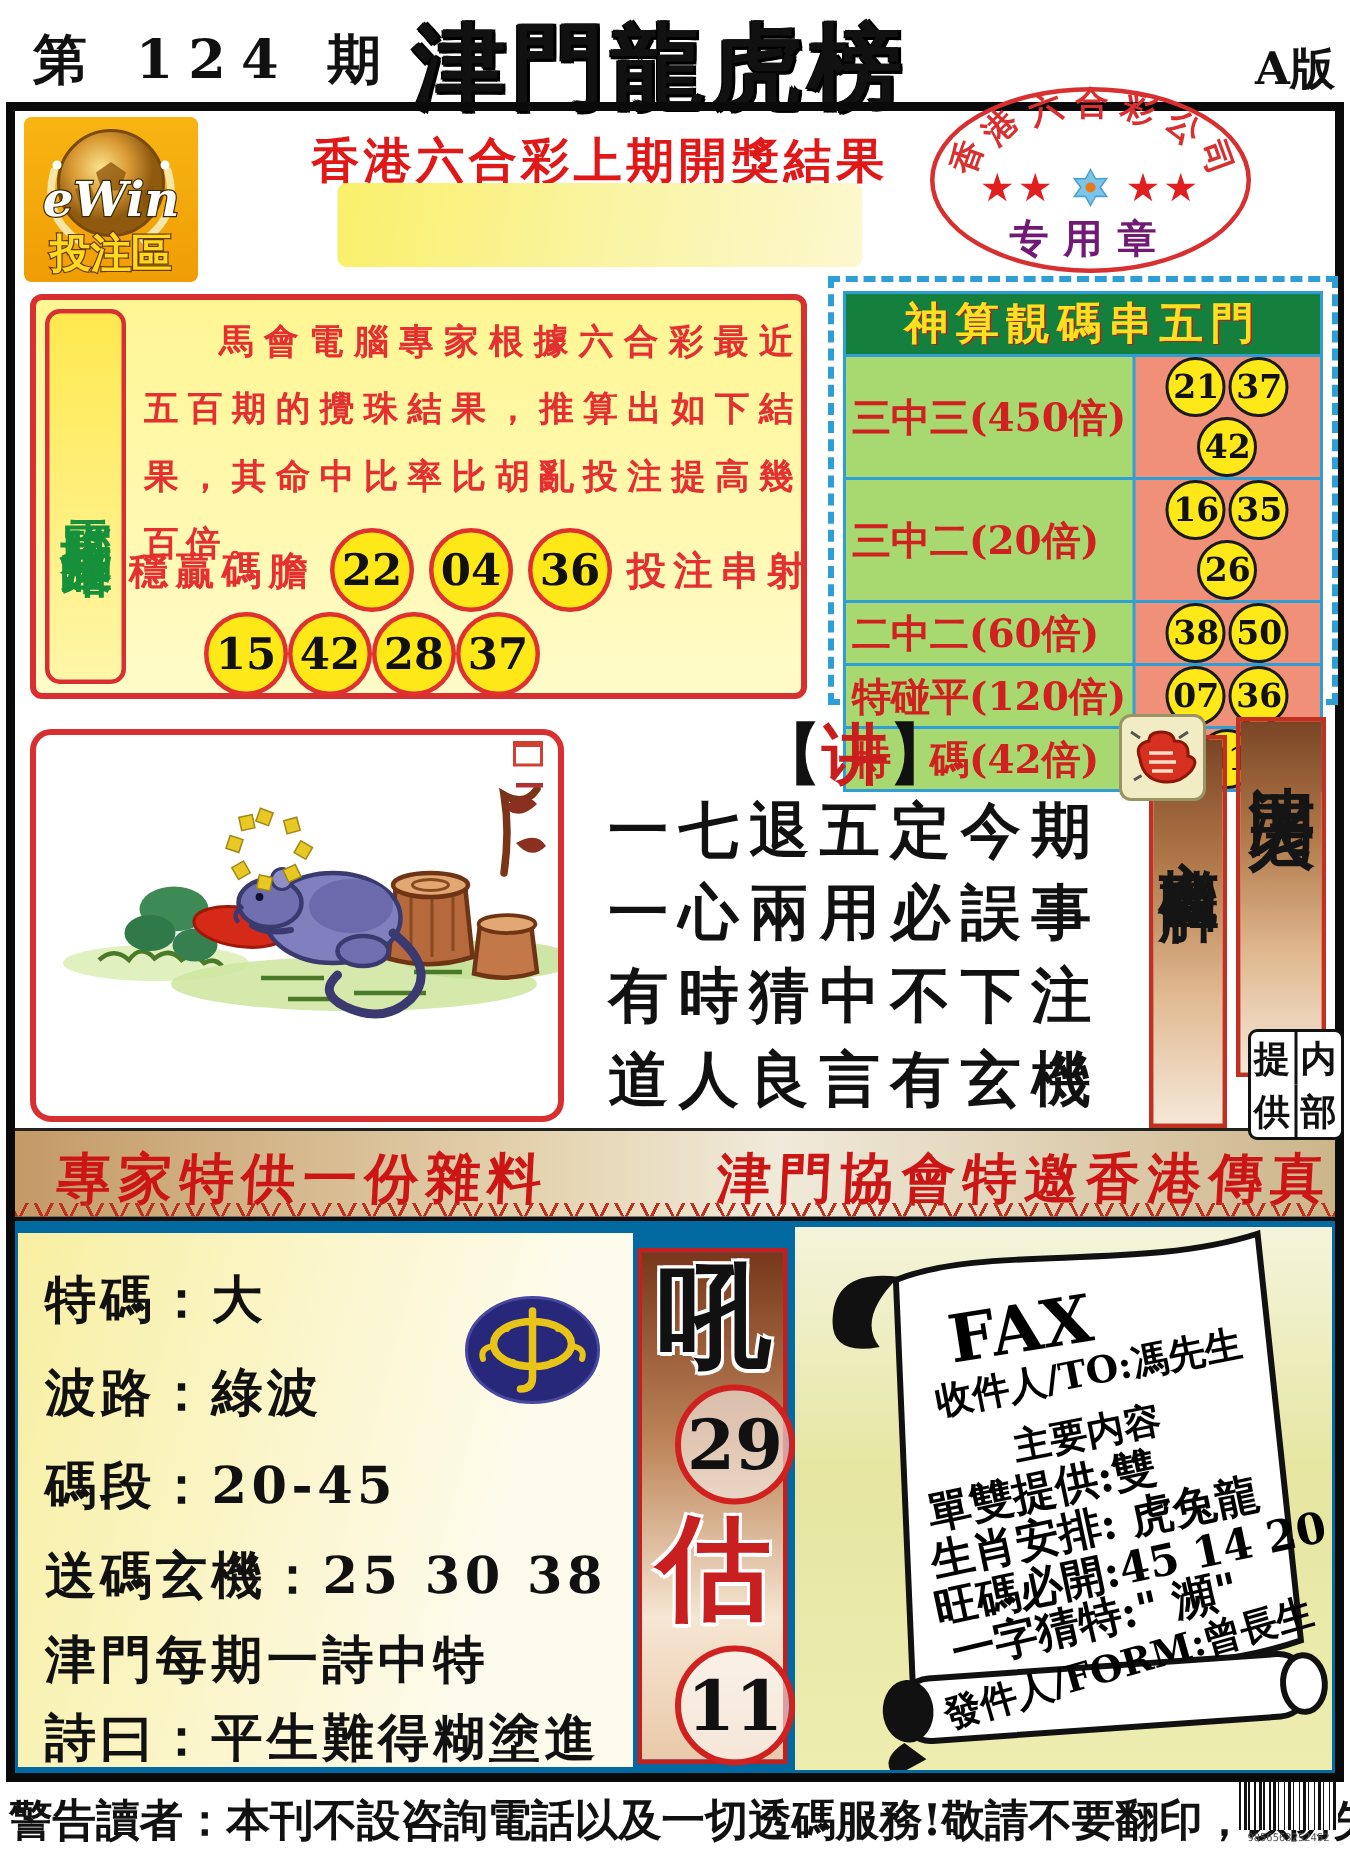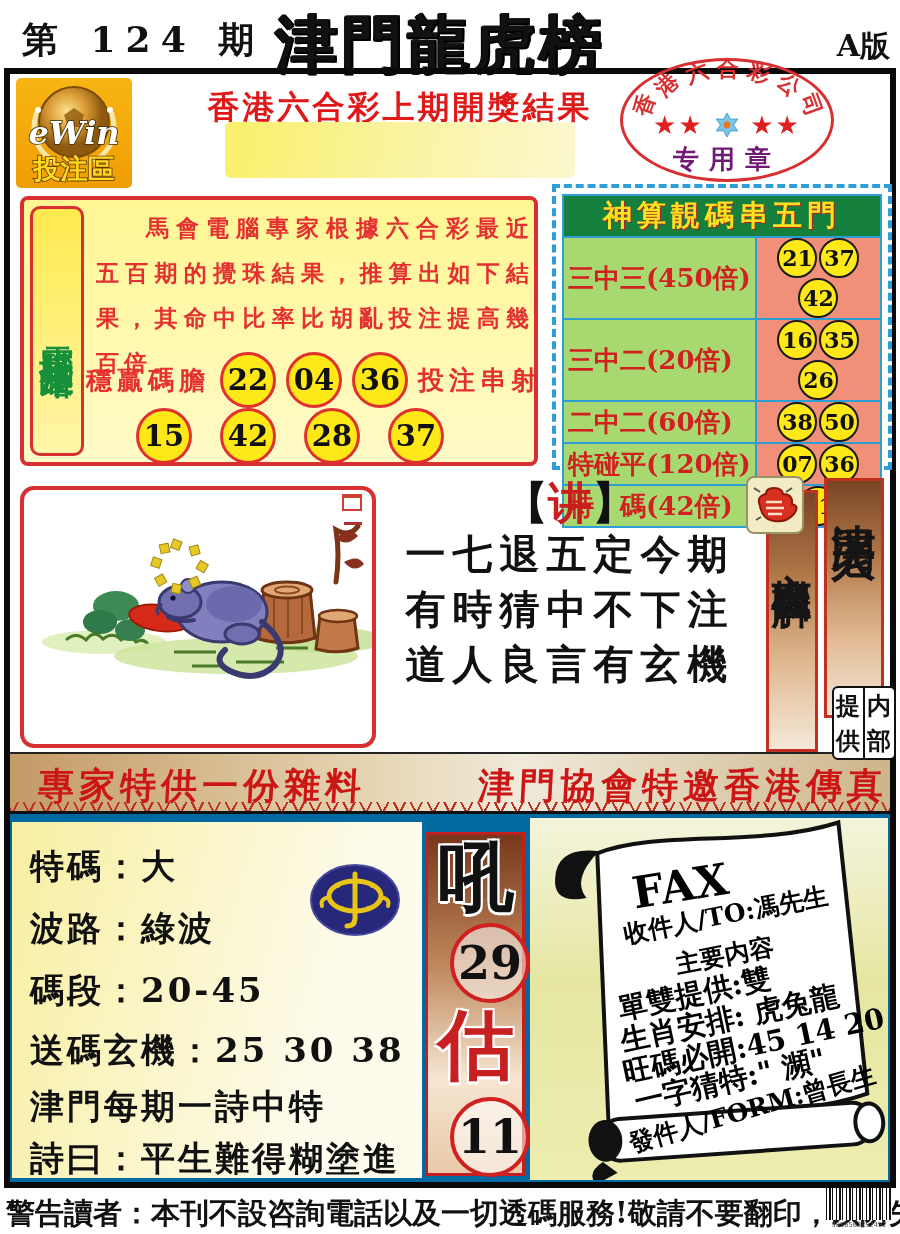--- a/index.html
+++ b/index.html
@@ -37,21 +37,21 @@
   .strategy{left:10px;top:122px;width:518px;height:270px;border:4px solid #D83030;border-radius:8px;
         background:linear-gradient(180deg,#FFF693,#FFFBC8);box-sizing:border-box;}
   .strategy-side{left:6px;top:6px;width:54px;height:250px;border:3px solid #D83030;border-radius:10px;
         background:linear-gradient(180deg,#FFE94F,#FFF6A8);box-sizing:border-box;
         display:flex;align-items:center;justify-content:center;}
   .strategy-side span{writing-mode:vertical-rl;text-orientation:upright;color:#17903B;
         font-size:34px;font-weight:bold;line-height:1;letter-spacing:4px;}
   .strategy-par{left:72px;top:6px;width:438px;color:#E43030;font-size:23px;font-weight:bold;
         line-height:1.95;letter-spacing:5px;text-indent:50px;text-align:justify;}
   .num-row1{left:62px;top:152px;display:flex;align-items:center;gap:10px;}
-  .num-row2{left:112px;top:208px;display:flex;align-items:center;gap:28px;}
+  .num-row2{left:112px;top:208px;display:flex;align-items:center;}
   .row-label{color:#E43030;font-size:26px;font-weight:bold;letter-spacing:5px;white-space:nowrap;}
   .circle-num{width:50px;height:50px;border-radius:50%;background:#FFE818;border:3px solid #E03030;
         display:flex;align-items:center;justify-content:center;font-size:29px;font-weight:bold;color:#111;}
 
   
   .combo{left:542px;top:110px;width:340px;height:286px;border:4px dashed #2E9FD6;box-sizing:border-box;
         background:#fff;padding:6px;}
   .combo table{width:100%;height:100%;border-collapse:collapse;border:2px solid #2E9FD6;}
   .combo td,.combo th{border:2px solid #2E9FD6;padding:0 4px;}
   .combo th{background:#15803d;color:#FFE020;font-size:29px;font-weight:bold;letter-spacing:5px;
@@ -275,20 +275,21 @@
           <rect x="136" y="54" width="9" height="9" transform="rotate(-12 140 58)"></rect>
         </g>
       </svg>
     </div>
 
     <div class="abs jiang-title">
       <span>【</span><span class="r">讲</span><span>】</span>
     </div>
     <div class="abs poem">
       <div>一七退五定今期</div>
+      <div>一心兩用必誤事</div>
       <div>有時猜中不下注</div>
       <div>道人良言有玄機</div>
     </div>
     <div class="abs gift">送：忙碌三生祇爲伊</div>
 
     <div class="abs fist">
       <svg width="50" height="50" viewBox="0 0 50 50">
         <path d="M12,28 q-4,-10 6,-12 q0,-6 8,-6 q8,0 9,6 q10,0 9,10 q8,2 2,10 q-8,9 -20,7 q-12,-2 -14,-15 Z" fill="#D83020" stroke="#8A1808" stroke-width="2"></path>
         <path d="M18,24 h16 M18,30 h18 M20,36 h14" stroke="#F8E0C8" stroke-width="2.4"></path>
         <path d="M6,10 l6,4 M44,10 l-6,4 M8,42 l5,-3" stroke="#555" stroke-width="2"></path>

